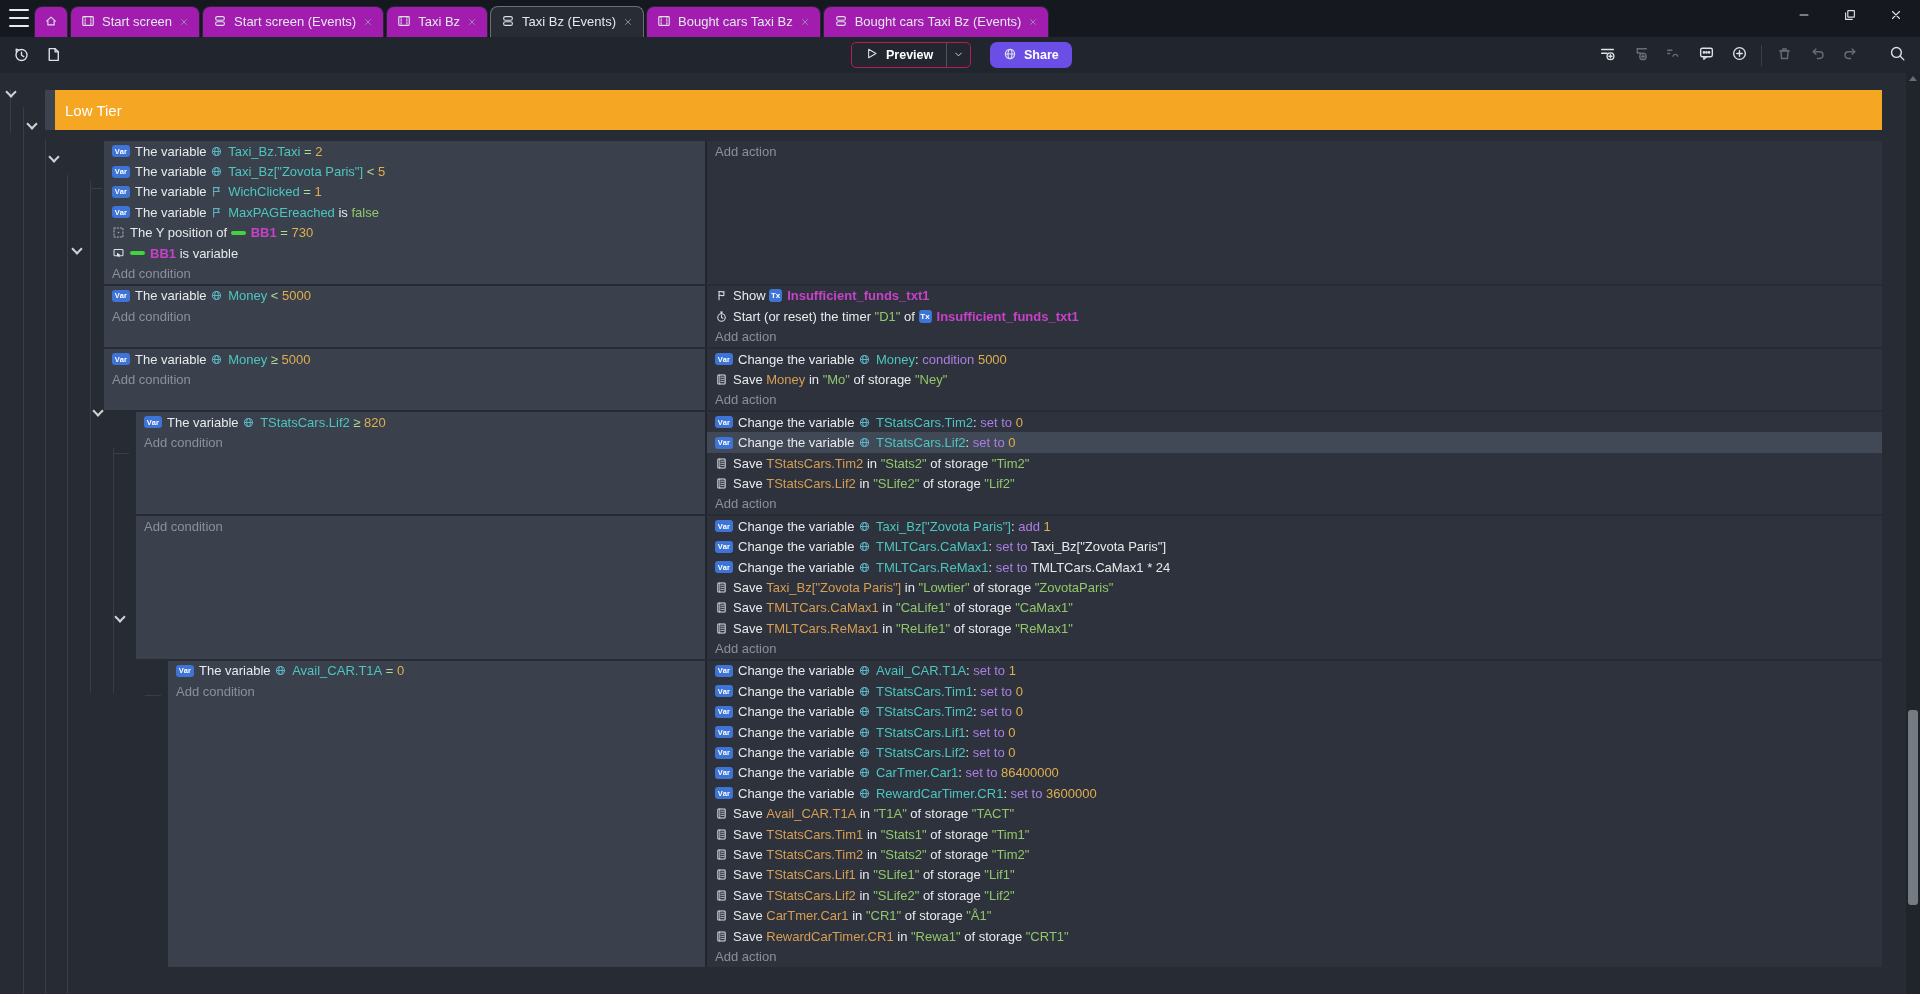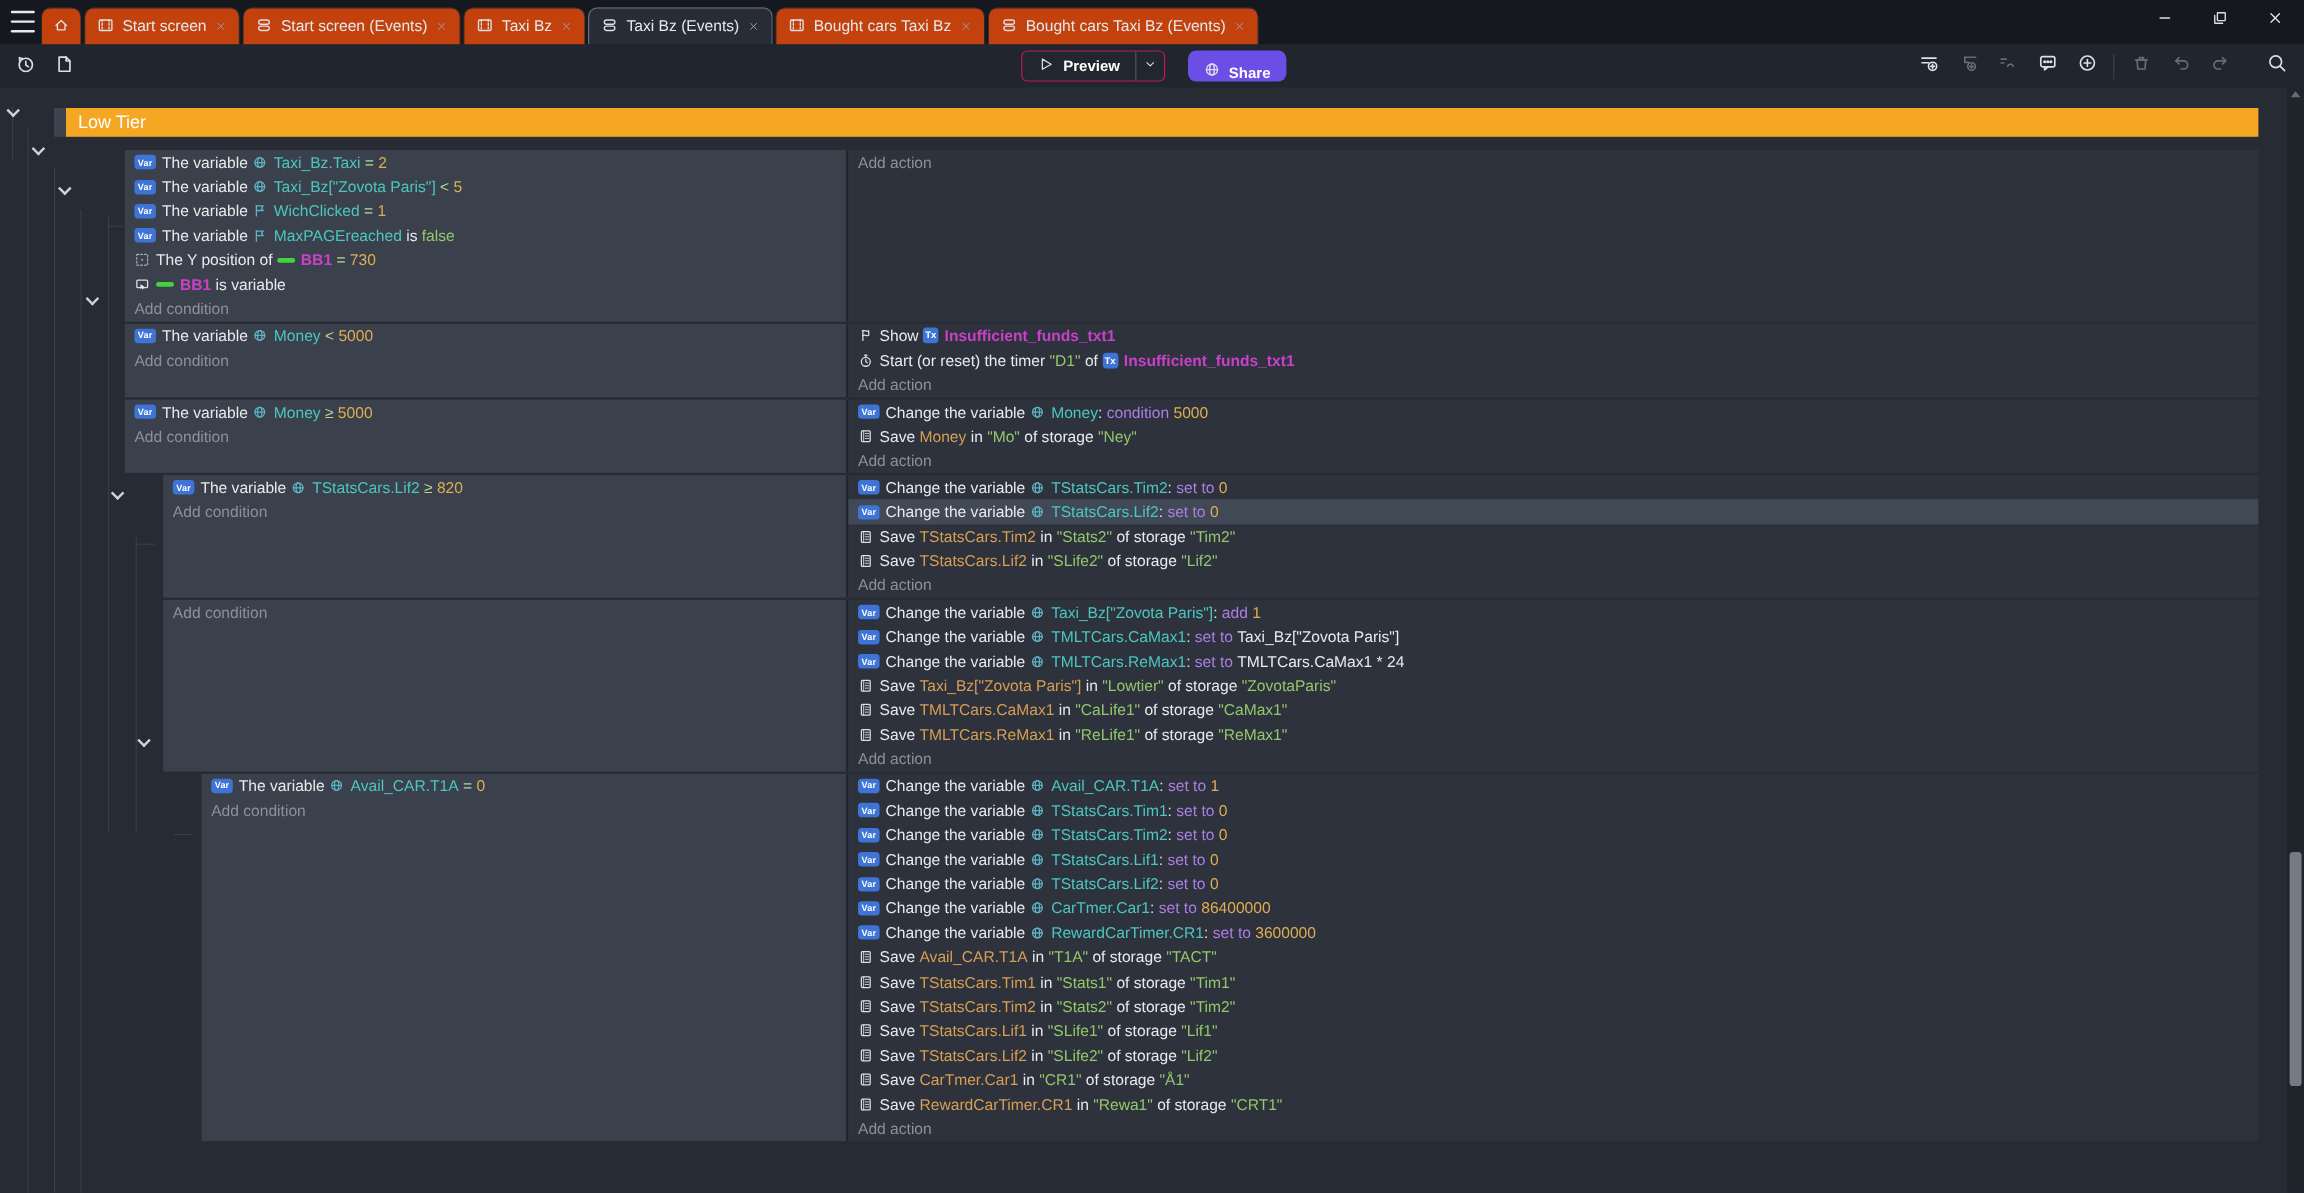--- a/index.html
+++ b/index.html
@@ -3,21 +3,21 @@
 <meta charset="utf-8">
 <style>
   *{margin:0;padding:0;box-sizing:border-box}
   html,body{width:1920px;height:994px;overflow:hidden;background:#262b34;
     font-family:"Liberation Sans",sans-serif;-webkit-font-smoothing:antialiased}
   
   .titlebar{position:absolute;top:0;left:0;right:0;height:37px;background:#15181e}
   .ham{position:absolute;left:9px;top:9px;width:20px;height:18px;display:flex;flex-direction:column;justify-content:space-between;cursor:pointer}
   .ham i{display:block;height:2.4px;background:#e8eaed;border-radius:1px}
   .tabs{position:absolute;left:34px;top:6px;height:31px;display:flex;gap:2px;align-items:stretch}
-  .tab{display:flex;align-items:center;gap:7px;padding:0 10px;background:#c2410c;color:#e6e9ec;
+  .tab{display:flex;align-items:center;gap:7px;padding:0 10px;background:#a21caf;color:#e6e9ec;
        font-size:13px;border:1px solid #252a32;border-bottom:none;border-radius:8px 8px 0 0;cursor:pointer;white-space:nowrap}
   .tab.home{padding:0 9px}
   .tab.active{background:#272c35;border-color:#6a7078}
   .tab .tlabel{margin-top:-1px}
   .tab .ic svg{width:14px;height:14px}
   .tab .tclose svg{width:10px;height:10px;stroke:#9aa0a8}
   .wincon{position:absolute;right:10px;top:4px;display:flex;gap:18px}
   .wincon .wbtn{width:28px;height:26px;display:flex;align-items:center;justify-content:center;cursor:pointer}
   .wincon svg{width:14px;height:14px}
   
@@ -197,21 +197,21 @@
             <path d="M4.5 2.8v10.4L13.5 8z"></path>
           </svg></span>
       <span>Preview</span>
     </div>
     <div class="pdrop">
       <span class="ic" id="chevic"><svg viewBox="0 0 16 16" fill="none" stroke="#dde1e6" stroke-width="1.3" stroke-linecap="round" stroke-linejoin="round">
             <path d="M4 6 8 10l4-4"></path>
           </svg></span>
     </div>
   </div>
-  <div class="sharebtn" id="sharebtn" style="background: rgb(107, 78, 230); align-items: flex-end;">
+  <div class="sharebtn" id="sharebtn" style="background: rgb(107, 78, 230);">
     <span class="ic" id="shareic"><svg viewBox="0 0 16 16" fill="none" stroke="#dde1e6" stroke-width="1.3" stroke-linecap="round" stroke-linejoin="round">
           <circle cx="8" cy="8" r="5.3"></circle>
           <ellipse cx="8" cy="8" rx="2.3" ry="5.3"></ellipse>
           <path d="M2.7 8h10.6"></path>
         </svg></span>
     <span>Share</span>
   </div>
   <div class="tright" id="tright">
       <div class="tbtn">
         <span class="ic ic-add-event"><svg viewBox="0 0 16 16" fill="none" stroke="#dde1e6" stroke-width="1.3" stroke-linecap="round" stroke-linejoin="round">
@@ -274,21 +274,21 @@
             <circle cx="7" cy="7" r="4.6"></circle>
             <path d="M10.6 10.6 14 14"></path>
           </svg></span>
       </div>
     </div>
 </div>
 
 <div class="sheet">
 
   <div style="height:9px"></div>
-  <div class="gwrap" style="margin-left:45px;height:24px">
+  <div class="gwrap" style="margin-left:45px;height:40px">
     <div class="ghandle"></div>
     <div class="gbar" style="background: rgb(245, 166, 35);">
       <span class="glabel">Low Tier</span>
     </div>
   </div>
   <div style="height:7px"></div>
   <div style="height:4px"></div>
 
   <div id="events">
       <div class="event" style="margin-left: 104px;">

